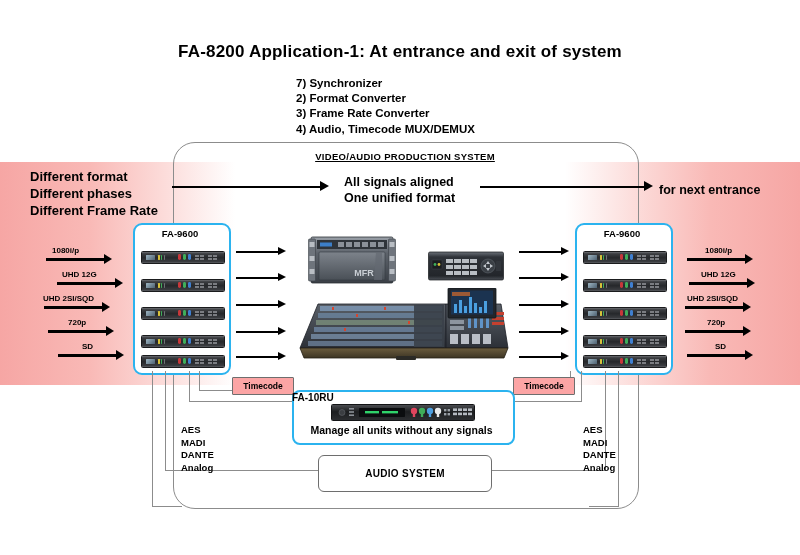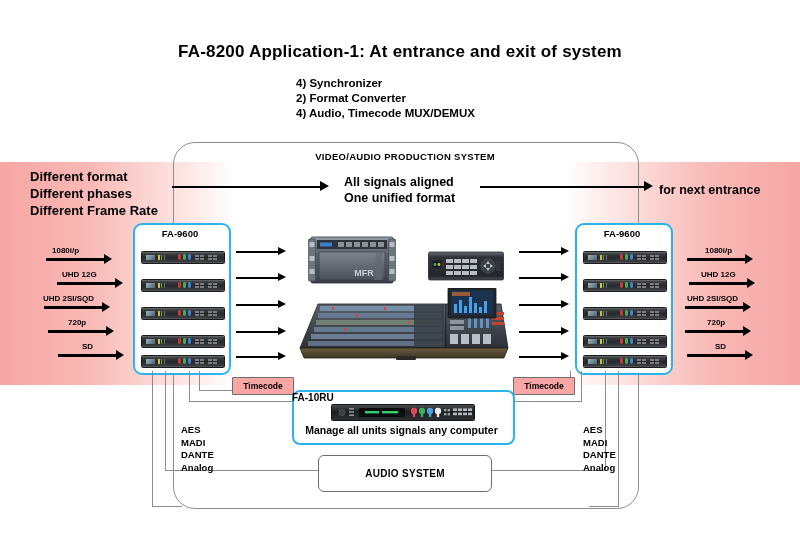--- a/index.html
+++ b/index.html
@@ -11,21 +11,21 @@
   #title{left:0;top:42px;width:800px;text-align:center;font-size:17px;font-weight:bold;letter-spacing:.2px;}
   #bullets{left:296px;top:76px;font-size:11.5px;font-weight:bold;line-height:15.2px;}
 
   
   .pinkband{top:162px;height:223px;}
   #pink-left{left:0;width:235px;background:linear-gradient(to right,#f6a6a4 0%,#f9b9b6 38%,#fcdcda 70%,#ffffff 100%);}
   #pink-right{left:565px;width:235px;background:linear-gradient(to left,#f6a6a4 0%,#f9b9b6 38%,#fcdcda 70%,#ffffff 100%);}
 
   
   #prodsys{left:173px;top:142px;width:464px;height:365px;border:1.2px solid #8c8c8c;border-radius:22px;background:transparent;}
-  #prodsys-label{left:173px;top:151px;width:464px;text-align:center;font-size:9.5px;font-weight:bold;letter-spacing:.3px;}
+  #prodsys-label{left:173px;top:151px;width:464px;text-align:center;font-size:9.5px;font-weight:bold;letter-spacing:.3px;text-decoration:underline;}
 
   
   #diff-label{left:30px;top:168px;font-size:13px;font-weight:bold;line-height:17px;}
   #aligned-label{left:344px;top:174px;font-size:12.5px;font-weight:bold;line-height:16px;}
   #nextfac-label{left:659px;top:183px;font-size:12.5px;font-weight:bold;}
 
   
   .hline{background:#000;height:2.4px;}
   .harrow-head{width:0;height:0;border-top:5.5px solid transparent;border-bottom:5.5px solid transparent;border-left:9px solid #000;}
 
@@ -94,22 +94,23 @@
 </style>
 </head>
 <body>
 
 <div class="abs pinkband" id="pink-left"></div>
 <div class="abs pinkband" id="pink-right"></div>
 
 <div class="abs" id="title">FA-8200 Application-1:  At entrance and exit of system</div>
 
 <div class="abs" id="bullets">
-  <div>4) Synchronizer</div>
+  <div>7) Synchronizer</div>
   <div>2) Format Converter</div>
+  <div>3) Frame Rate Converter</div>
   <div>4) Audio, Timecode MUX/DEMUX</div>
 </div>
 
 <div class="abs" id="prodsys"></div>
 <div class="abs" id="prodsys-label">VIDEO/AUDIO PRODUCTION SYSTEM</div>
 
 <div class="abs" id="diff-label">
   <div>Different format</div>
   <div>Different phases</div>
   <div>Different Frame Rate</div>
@@ -711,21 +712,21 @@
         <rect x="126" y="3.4" width="4" height="2.6"></rect>
       <rect x="131" y="3.4" width="4" height="2.6"></rect>
         <rect x="136" y="3.4" width="4" height="2.6"></rect>
       <rect x="121" y="7.6" width="4" height="2.6"></rect>
         <rect x="126" y="7.6" width="4" height="2.6"></rect>
       <rect x="131" y="7.6" width="4" height="2.6"></rect>
         <rect x="136" y="7.6" width="4" height="2.6"></rect>
     </g>
   </svg>
 </div>
-<div class="abs" id="fa10ru-sub">Manage all units signals any computer</div>
+<div class="abs" id="fa10ru-sub">Manage all units without any signals</div>
 
 <div class="audio-io" id="audio-io-left">
   <div>AES</div>
   <div>MADI</div>
   <div>DANTE</div>
   <div>Analog</div>
 </div>
 <div class="audio-io" id="audio-io-right">
   <div>AES</div>
   <div>MADI</div>

